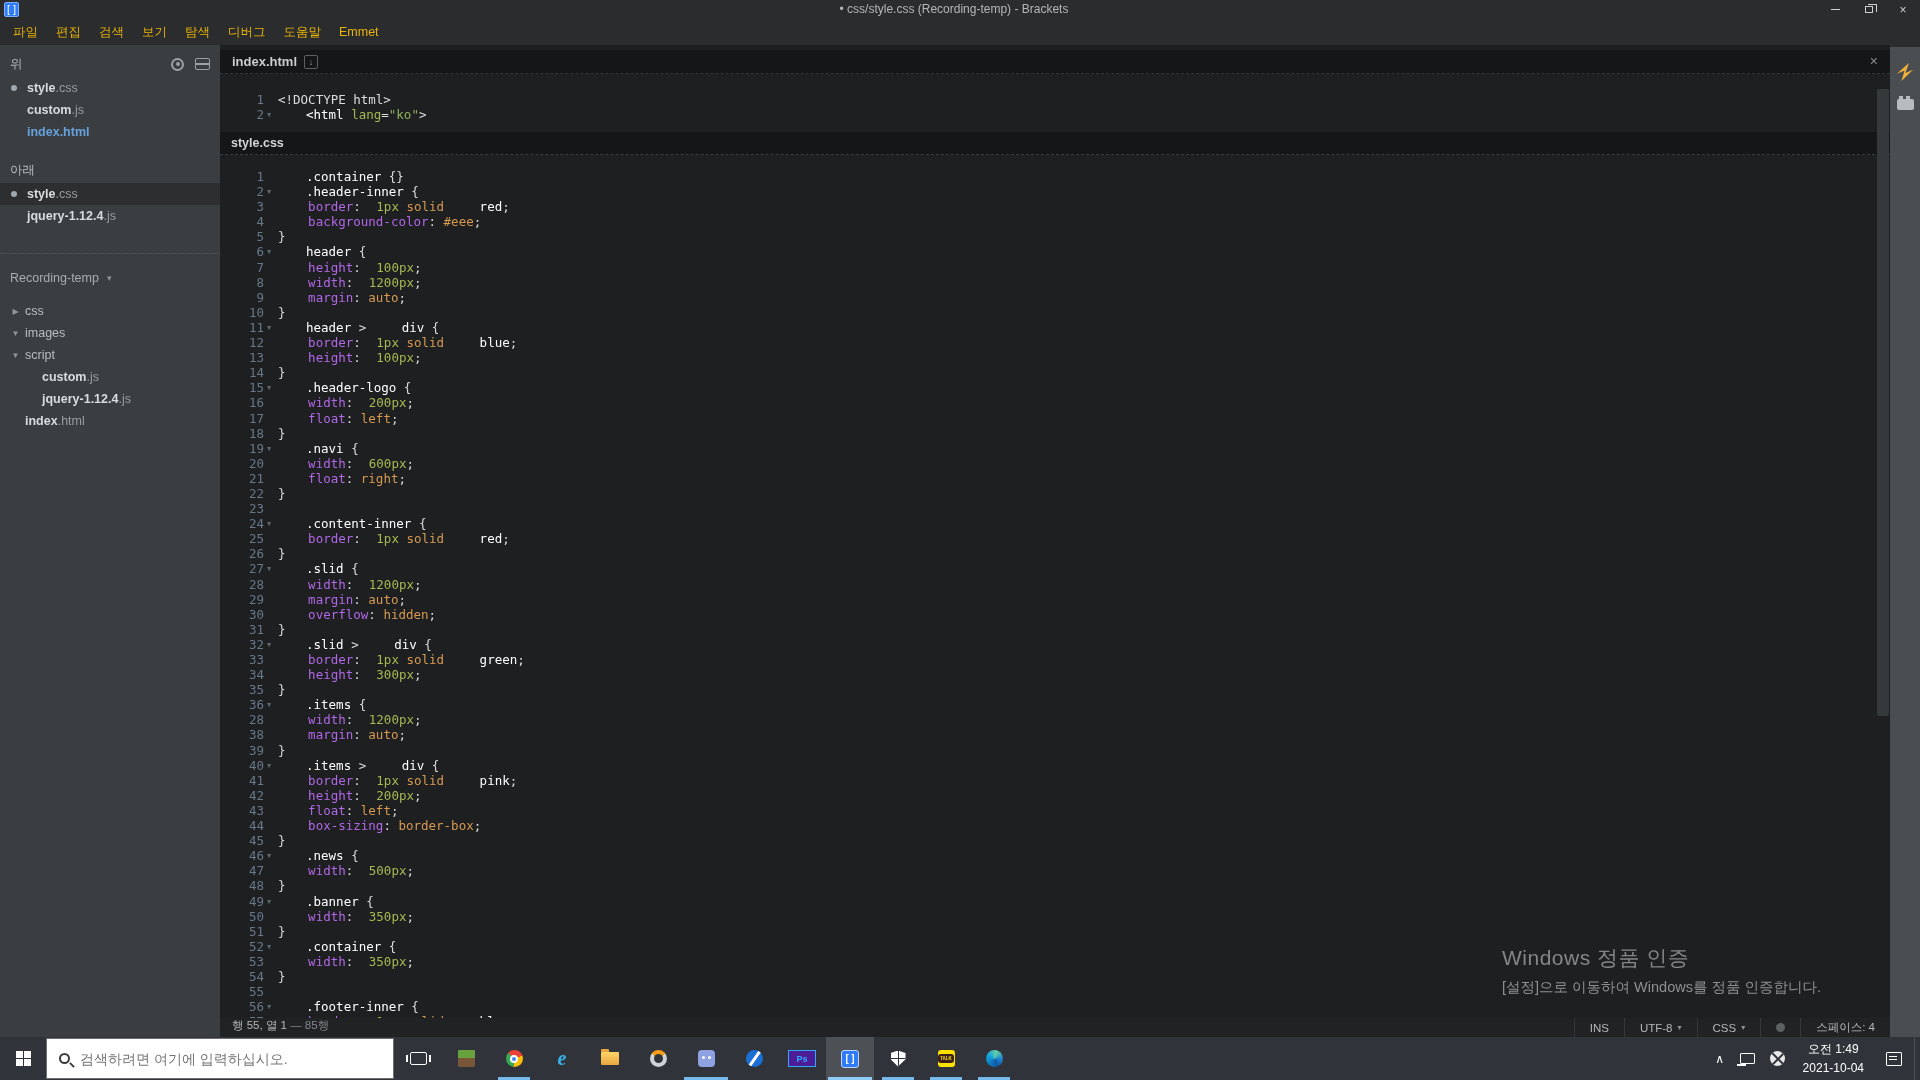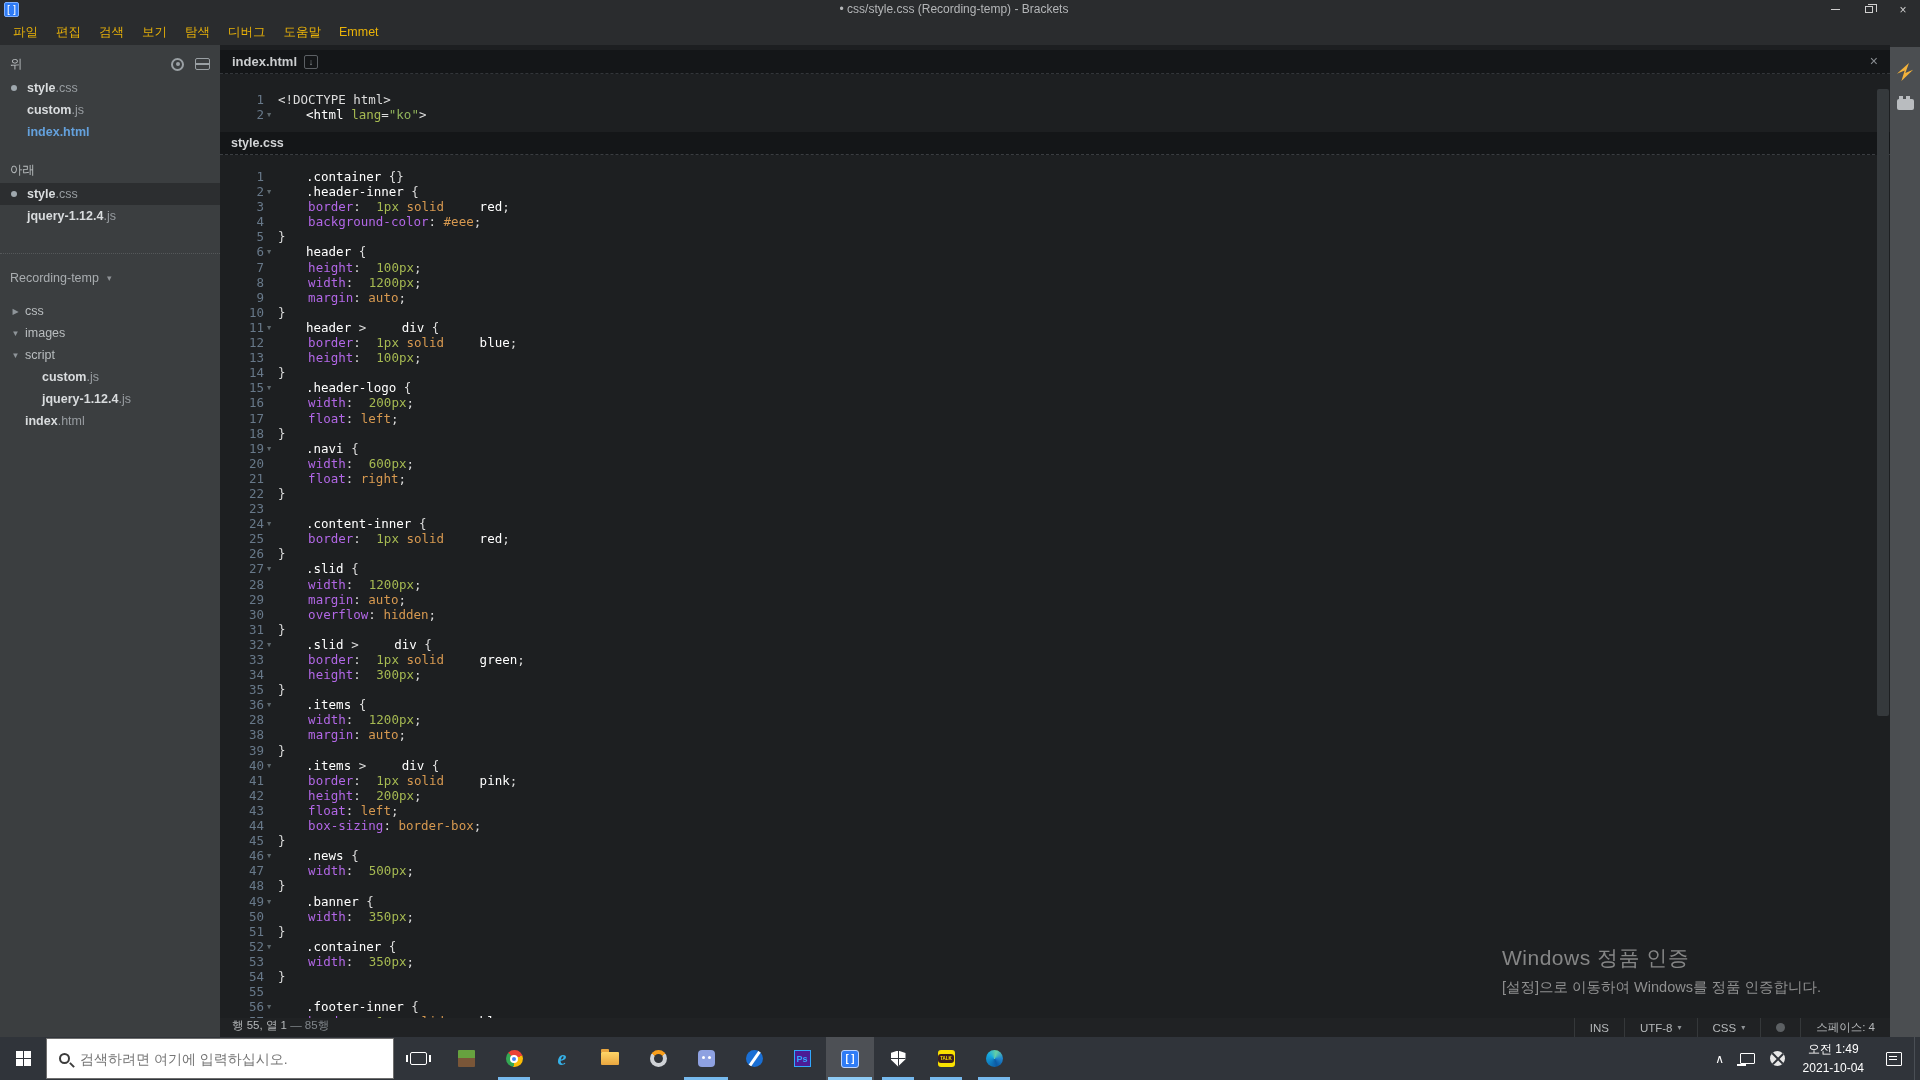--- a/index.html
+++ b/index.html
@@ -128,21 +128,21 @@
   .folder-ic::before { content:""; position:absolute; top:-3px; left:0; width:8px; height:3px; background:#e9a63f;
                        border-radius:1px 1px 0 0; }
   .ow-ic { width:17px; height:17px; border-radius:50%;
            background:conic-gradient(from -55deg, #f99e1a 0 110deg, #cfd2d6 110deg 360deg); position:relative; }
   .ow-ic::after { content:""; position:absolute; inset:4px; border-radius:50%; background:#30343a; }
   .discord-ic { width:17px; height:17px; border-radius:4px; background:#8ea1e1; position:relative; }
   .discord-ic::after { content:""; position:absolute; left:4px; top:6px; width:3px; height:3px; border-radius:50%;
                        background:#fff; box-shadow:6px 0 0 #fff; }
   .bnet-ic { width:17px; height:17px; border-radius:50%; background:#1a6fd4; position:relative; overflow:hidden; }
   .bnet-ic::after { content:""; position:absolute; left:7px; top:-2px; width:3px; height:22px; background:#fff; transform:rotate(35deg); }
-  .ps-ic { width:17px; height:17px; background:#4c1d95; border:1.5px solid #31a8ff; color:#31a8ff; font-size:9px;
+  .ps-ic { width:28px; height:17px; background:#4c1d95; border:1.5px solid #31a8ff; color:#31a8ff; font-size:9px;
            font-weight:bold; display:flex; align-items:center; justify-content:center; }
   .brackets-ic { width:18px; height:18px; background:#2f7cf6; border-radius:3px; border:1.5px solid #bcd4ff; color:#fff;
                  font-family:"DejaVu Sans Mono",monospace; font-size:10px; font-weight:bold;
                  display:flex; align-items:center; justify-content:center; }
   .shield-ic { width:15px; height:16px; background:#fff;
                clip-path:polygon(50% 0, 100% 15%, 100% 55%, 50% 100%, 0 55%, 0 15%); position:relative; }
   .shield-ic::before { content:""; position:absolute; left:7px; top:0; width:1.5px; height:16px; background:#30343a; }
   .shield-ic::after  { content:""; position:absolute; left:0; top:7px; width:15px; height:1.5px; background:#30343a; }
   .kakao-ic { width:17px; height:17px; background:#fae100; border-radius:3px; display:flex; align-items:center; justify-content:center; }
   .kakao-bubble { background:#3c1e1e; color:#fae100; font-size:4.5px; font-weight:bold; padding:2px 2.5px; border-radius:3px; }

